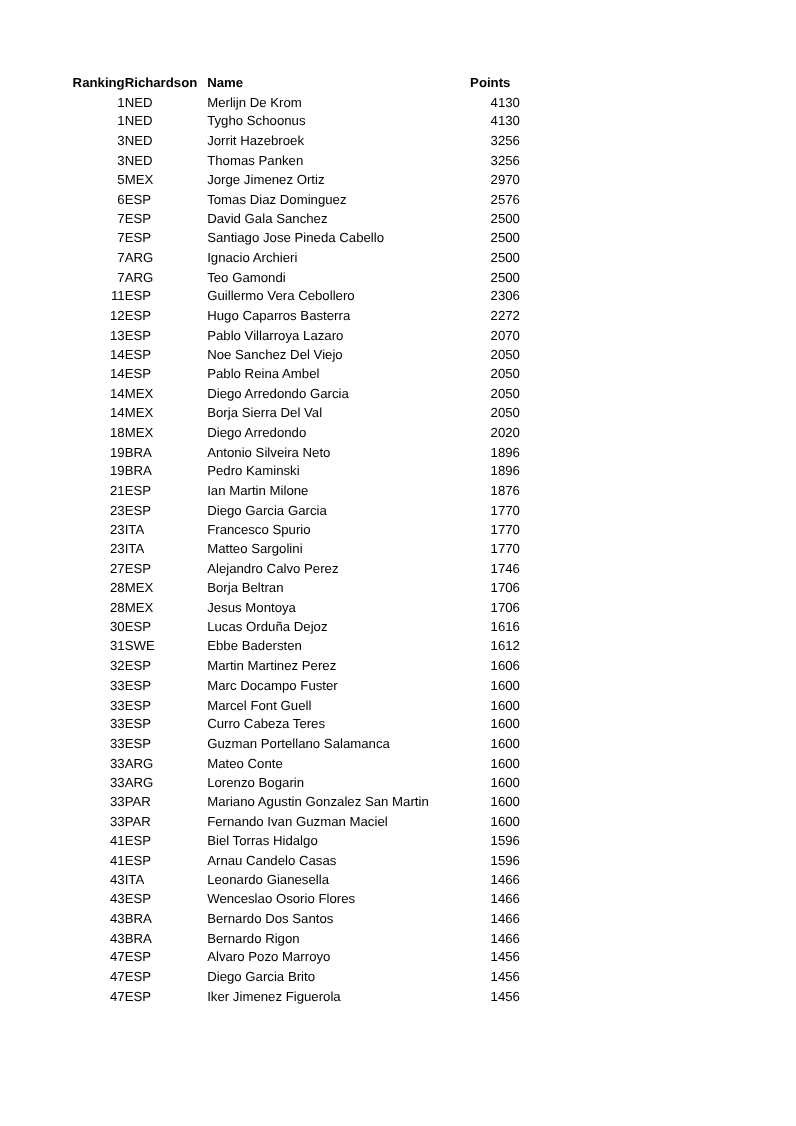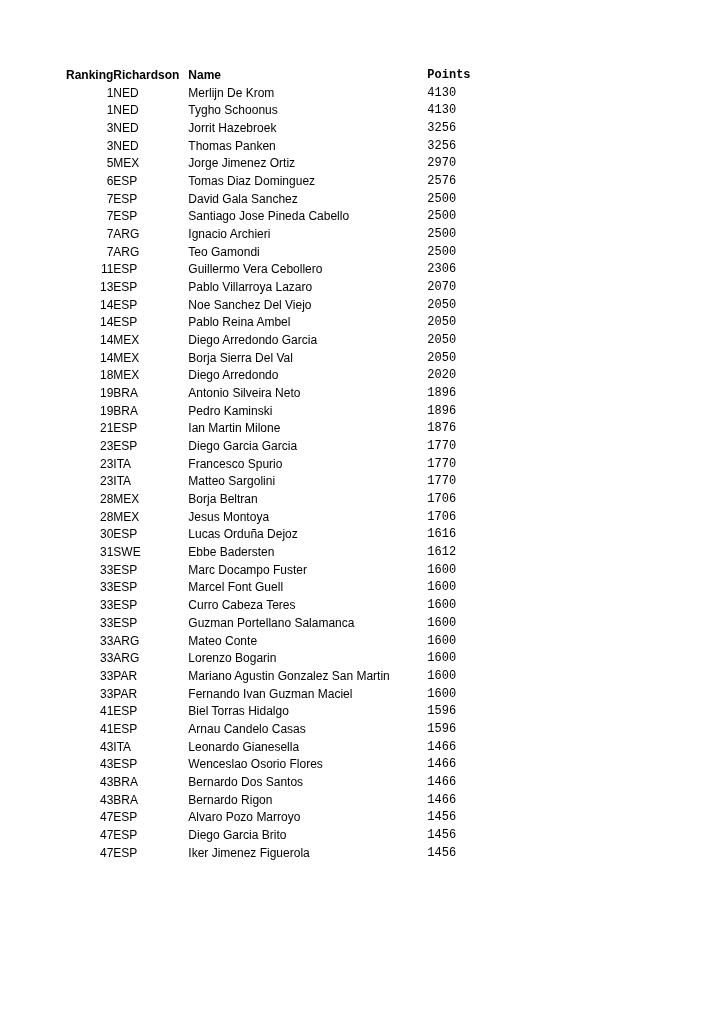--- a/index.html
+++ b/index.html
@@ -42,25 +42,25 @@
     overflow: visible;
     vertical-align: middle;
     box-sizing: border-box;
   }
   th { font-weight: bold; text-align: left; }
   td { font-weight: normal; }
 
   .col-ranking     { width: 44px; }
   .col-nationality { width: 75px;  padding-left: 8px; }
   .col-name        { width: 239px; padding-left: 8px; }
-  .col-points      { width: 64px;  padding-left: 8px; font-family: Liberation Mono, monospace; }
+  .col-points      { width: 64px;  padding-left: 8px; }
 
   td.col-ranking { text-align: right; }
   th.col-ranking { text-align: left; }
-  td.col-points  { text-align: left; }
+  td.col-points  { text-align: center; }
   th.col-points  { text-align: left; }
   td.col-nationality, th.col-nationality,
   td.col-name, th.col-name { text-align: left; }
 </style>
 </head>
 <body>
 
 <div class="page">
   <table class="ranking-table">
     <colgroup>
@@ -138,20 +138,26 @@
           <td class="col-name">Teo Gamondi</td>
           <td class="col-points">2500</td>
         </tr>
         <tr>
           <td class="col-ranking">11</td>
           <td class="col-nationality">ESP</td>
           <td class="col-name">Guillermo Vera Cebollero</td>
           <td class="col-points">2306</td>
         </tr>
         <tr>
+          <td class="col-ranking">12</td>
+          <td class="col-nationality">ESP</td>
+          <td class="col-name">Hugo Caparros Basterra</td>
+          <td class="col-points">2272</td>
+        </tr>
+        <tr>
           <td class="col-ranking">13</td>
           <td class="col-nationality">ESP</td>
           <td class="col-name">Pablo Villarroya Lazaro</td>
           <td class="col-points">2070</td>
         </tr>
         <tr>
           <td class="col-ranking">14</td>
           <td class="col-nationality">ESP</td>
           <td class="col-name">Noe Sanchez Del Viejo</td>
           <td class="col-points">2050</td>
@@ -210,20 +216,26 @@
           <td class="col-name">Francesco Spurio</td>
           <td class="col-points">1770</td>
         </tr>
         <tr>
           <td class="col-ranking">23</td>
           <td class="col-nationality">ITA</td>
           <td class="col-name">Matteo Sargolini</td>
           <td class="col-points">1770</td>
         </tr>
         <tr>
+          <td class="col-ranking">27</td>
+          <td class="col-nationality">ESP</td>
+          <td class="col-name">Alejandro Calvo Perez</td>
+          <td class="col-points">1746</td>
+        </tr>
+        <tr>
           <td class="col-ranking">28</td>
           <td class="col-nationality">MEX</td>
           <td class="col-name">Borja Beltran</td>
           <td class="col-points">1706</td>
         </tr>
         <tr>
           <td class="col-ranking">28</td>
           <td class="col-nationality">MEX</td>
           <td class="col-name">Jesus Montoya</td>
           <td class="col-points">1706</td>
@@ -232,20 +244,26 @@
           <td class="col-ranking">30</td>
           <td class="col-nationality">ESP</td>
           <td class="col-name">Lucas Orduña Dejoz</td>
           <td class="col-points">1616</td>
         </tr>
         <tr>
           <td class="col-ranking">31</td>
           <td class="col-nationality">SWE</td>
           <td class="col-name">Ebbe Badersten</td>
           <td class="col-points">1612</td>
+        </tr>
+        <tr>
+          <td class="col-ranking">32</td>
+          <td class="col-nationality">ESP</td>
+          <td class="col-name">Martin Martinez Perez</td>
+          <td class="col-points">1606</td>
         </tr>
         <tr>
           <td class="col-ranking">33</td>
           <td class="col-nationality">ESP</td>
           <td class="col-name">Marc Docampo Fuster</td>
           <td class="col-points">1600</td>
         </tr>
         <tr>
           <td class="col-ranking">33</td>
           <td class="col-nationality">ESP</td>

